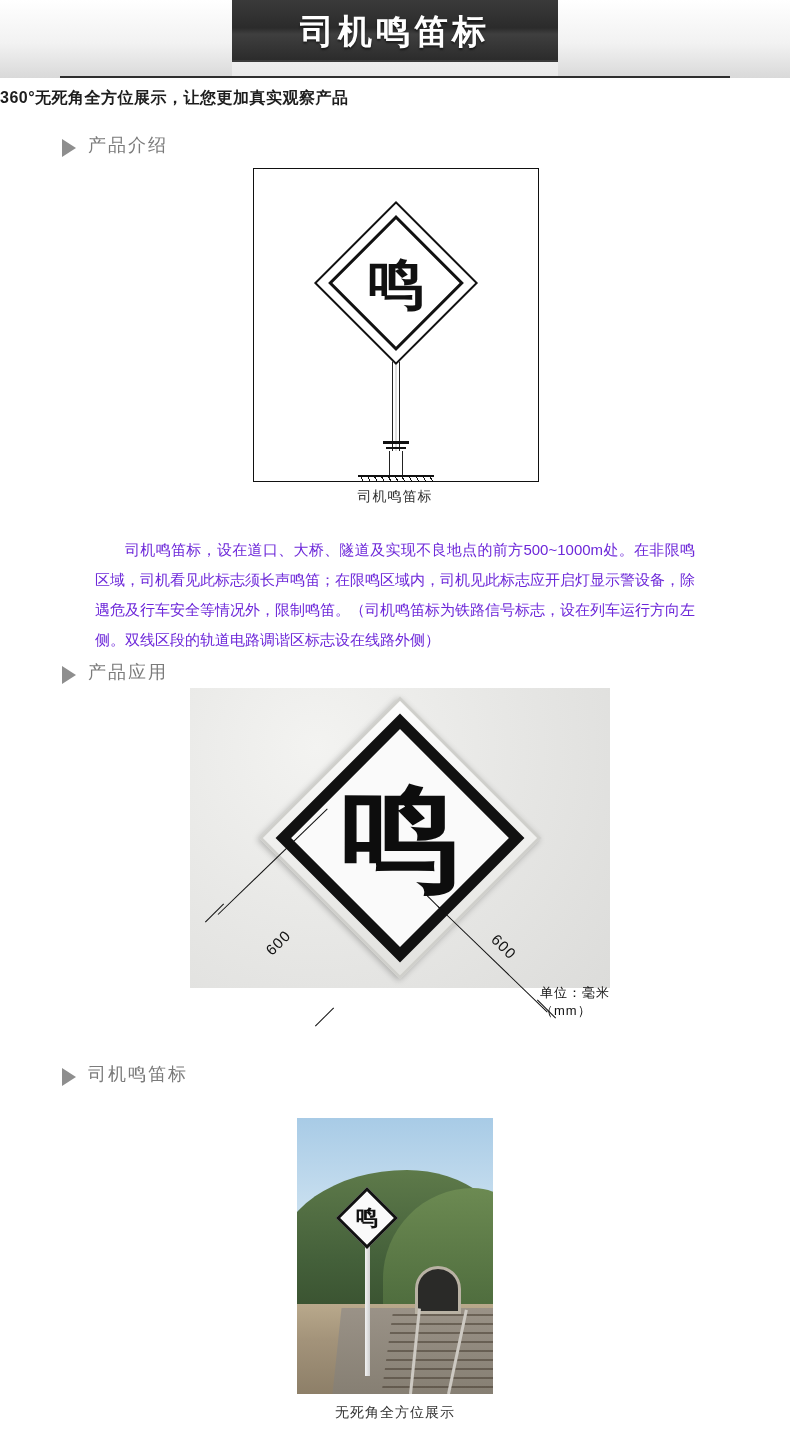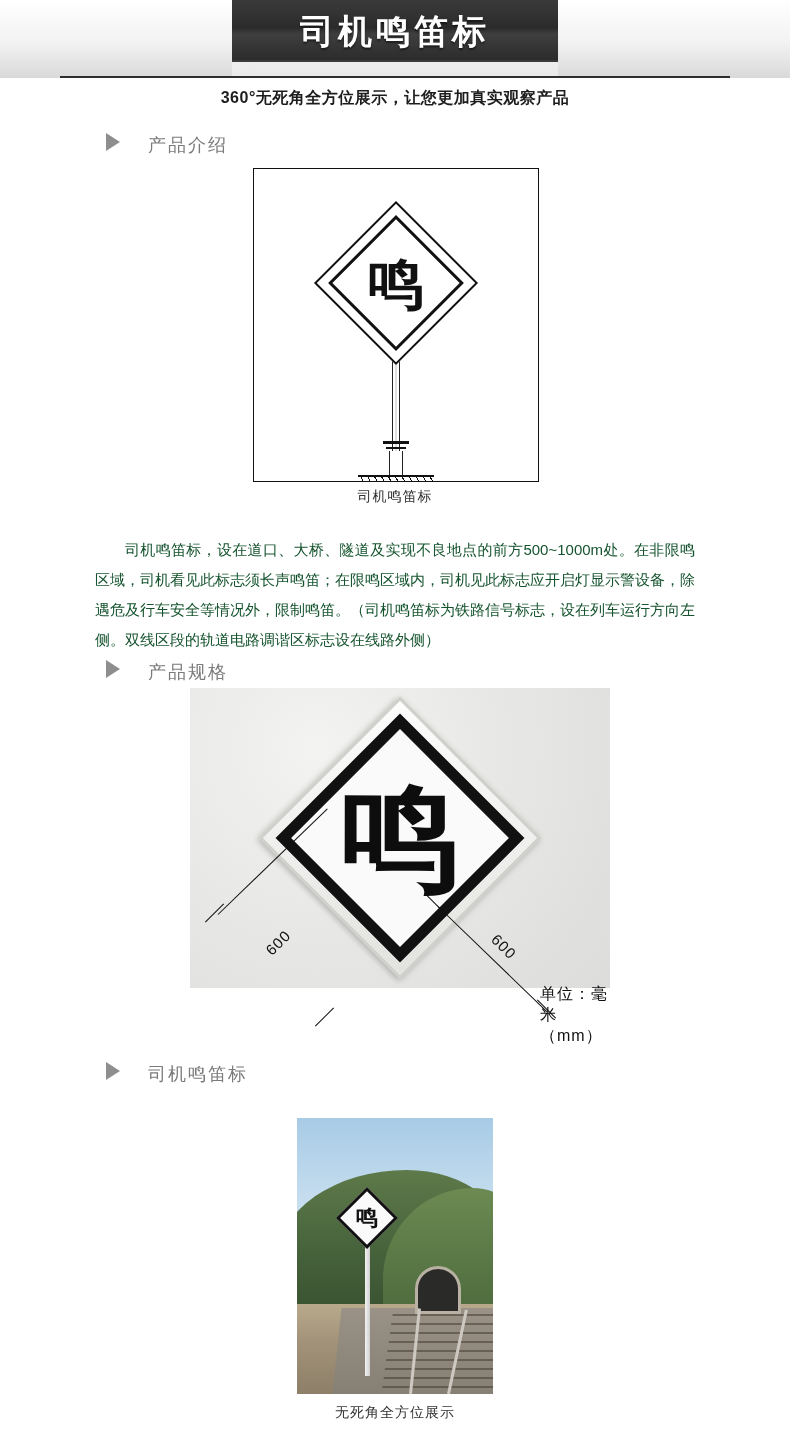--- a/index.html
+++ b/index.html
@@ -80,35 +80,33 @@
     top: 76px;
     height: 2px;
     background: #2f2f2f;
   }
 
   .subtitle {
     position: absolute;
     top: 88px;
     left: 0;
     width: 790px;
-    text-align: center;
     font-size: 16px;
     font-weight: bold;
     color: #1d1d1d;
     letter-spacing: 0.5px;
   }
 
   
   .section-head {
     position: absolute;
     left: 62px;
     display: flex;
-    align-items: flex-start;
-    gap: 28px;
-    margin-left: 44px;
+    align-items: flex-end;
+    gap: 12px;
   }
   .section-head .tri {
     width: 0; height: 0;
     border-left: 14px solid #8e8e8e;
     border-top: 9px solid transparent;
     border-bottom: 9px solid transparent;
   }
   .section-head .label {
     font-size: 18px;
     color: #7b7b7b;
@@ -127,21 +125,21 @@
   }
 
   
   .para {
     position: absolute;
     left: 95px;
     width: 600px;
     top: 520px;
     font-size: 15px;
     line-height: 30px;
-    color: #14532d;
+    color: #6d28d9;
     text-align: justify;
     text-indent: 30px;
   }
 
   
   .fig1 {
     position: absolute;
     left: 253px;
     top: 168px;
     width: 284px;
@@ -301,21 +299,21 @@
     background: #111;
   }
   .dim-label {
     position: absolute;
     font-size: 15px;
     color: #111;
     letter-spacing: 1px;
   }
   .unit-label {
     position: absolute;
-    font-size: 16px;
+    font-size: 13px;
     color: #111;
     letter-spacing: 1px;
   }
 
   
   .fig3 {
     position: absolute;
     left: 297px;
     top: 1118px;
     width: 196px;
@@ -431,21 +429,21 @@
   <div class="ground-line"></div>
   <div class="hatch"></div>
 </div>
 
 <div class="caption" style="top:488px;">司机鸣笛标</div>
 
 <p class="para">司机鸣笛标，设在道口、大桥、隧道及实现不良地点的前方500~1000m处。在非限鸣区域，司机看见此标志须长声鸣笛；在限鸣区域内，司机见此标志应开启灯显示警设备，除遇危及行车安全等情况外，限制鸣笛。（司机鸣笛标为铁路信号标志，设在列车运行方向左侧。双线区段的轨道电路调谐区标志设在线路外侧）</p>
 
 <div class="section-head" style="top:660px;">
   <span class="tri"></span>
-  <span class="label">产品规格</span>
+  <span class="label">产品应用</span>
 </div>
 
 <div class="fig2">
   <div class="photo-bg"></div>
   <div class="dia-outer"></div>
   <div class="dia-band"></div>
   <div class="dia-char">鸣</div>
 
   <div class="dim-line" style="left:28px; top:226px; width:152px; transform:rotate(-44deg); transform-origin:left center;"></div>
   <div class="dim-tick" style="left:24px; top:212px; height:26px; transform:rotate(45deg);"></div>

